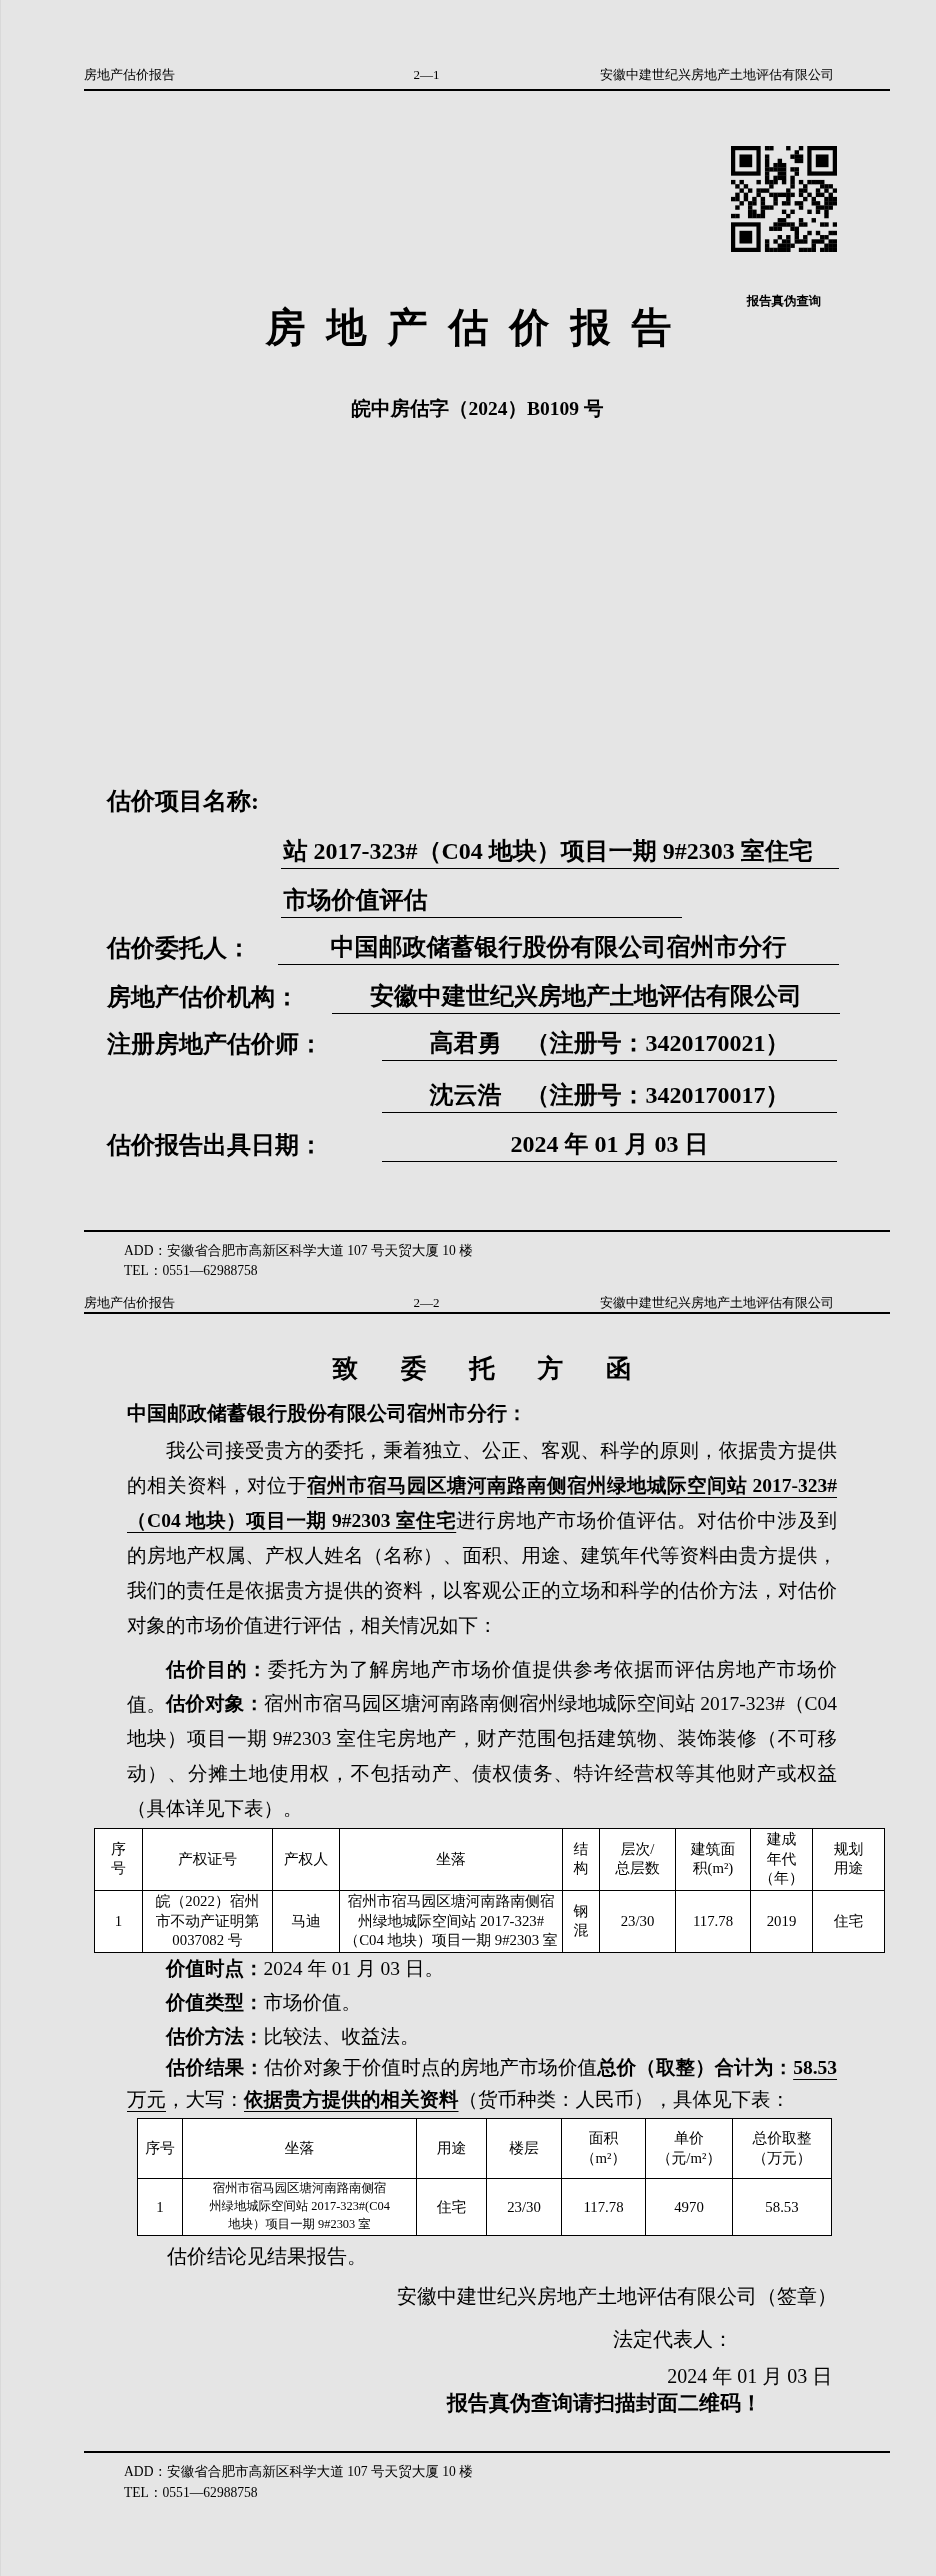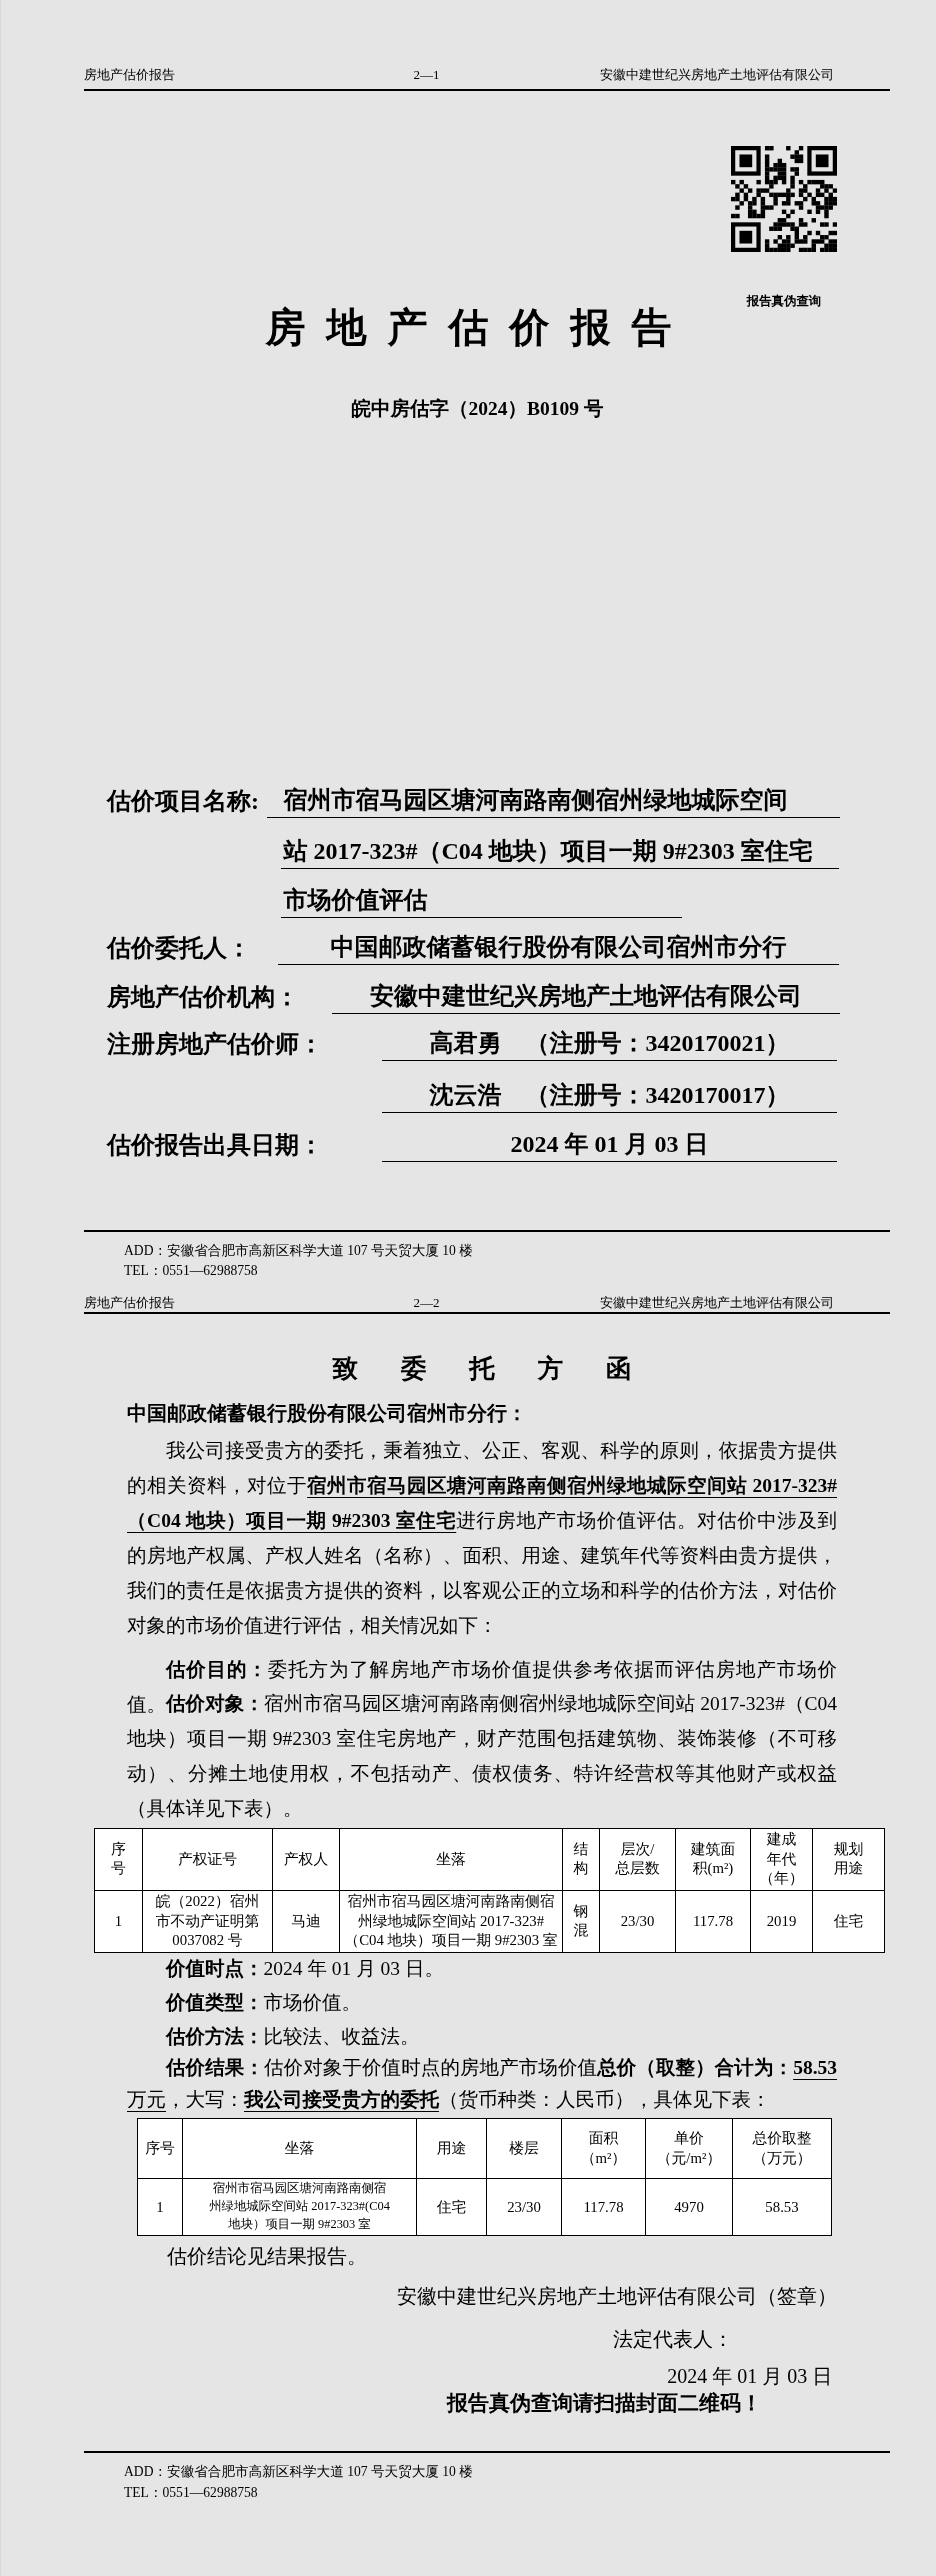--- a/index.html
+++ b/index.html
@@ -249,21 +249,20 @@
         <rect x="144.00" y="14.40" width="21.60" height="21.60"></rect>
         <rect x="3.60" y="133.20" width="43.20" height="43.20" fill="none" stroke="#000" stroke-width="7.20"></rect>
         <rect x="14.40" y="144.00" width="21.60" height="21.60"></rect>
       </svg></div>
   <div class="qrcap" style="left:724px;top:269px;width:118px;margin-top:24px;">报告真伪查询</div>
 
   <div class="covertitle" style="top:300px;">房地产估价报告</div>
   <div class="docno" style="top:395px;margin-left:9px;">皖中房估字（2024）B0109 号</div>
 
   <div class="clabel" style="left:106px;top:785px;">估价项目名称:</div>
-  <div class="cval" style="left:266px;top:785px;width:573px;padding-left:16.5px;">宿州市宿马园区塘河南路南侧宿州绿地城际空间</div>
   <div class="cval" style="left:280px;top:836px;width:558px;padding-left:2.4px;">站 2017-323#（C04 地块）项目一期 9#2303 室住宅</div>
   <div class="cval" style="left:280px;top:885px;width:401px;padding-left:2.4px;">市场价值评估</div>
 
   <div class="clabel" style="left:106px;top:932px;">估价委托人：</div>
   <div class="cval center" style="left:277px;top:932px;width:561px;">中国邮政储蓄银行股份有限公司宿州市分行</div>
 
   <div class="clabel" style="left:106px;top:981px;">房地产估价机构：</div>
   <div class="cval center" style="left:331px;top:981px;width:508px;">安徽中建世纪兴房地产土地评估有限公司</div>
 
   <div class="clabel" style="left:106px;top:1028px;">注册房地产估价师：</div>
@@ -340,21 +339,21 @@
       <td>2019</td>
       <td>住宅</td>
     </tr>
   </tbody>
     </table>
 
   <div class="para" style="top:1951px;"><span class="b">价值时点：</span><span>2024 年 01 月 03 日。</span></div>
   <div class="para" style="top:1985px;"><span class="b">价值类型：</span><span>市场价值。</span></div>
   <div class="para" style="top:2019px;"><span class="b">估价方法：</span><span>比较法、收益法。</span></div>
 
-  <div class="para tight" style="top:2052px;"><span class="b">估价结果：</span><span>估价对象于价值时点的房地产市场价值</span><span class="b">总价（取整）合计为：</span><span class="b u">58.53</span><span class="u">万元</span><span>，大写：</span><span class="b u">我公司接受贵方的委托</span><span>（货币种类：人民币），具体见下表：</span></div>
+  <div class="para tight" style="top:2052px;"><span class="b">估价结果：</span><span>估价对象于价值时点的房地产市场价值</span><span class="b">总价（取整）合计为：</span><span class="b u">58.53</span><span class="u">万元</span><span>，大写：</span><span class="b u">依据贵方提供的相关资料</span><span>（货币种类：人民币），具体见下表：</span></div>
 
   <table id="table2">
     <colgroup>
       <col style="width:45px">
         <col style="width:234px">
         <col style="width:70px">
         <col style="width:75px">
         <col style="width:84px">
         <col style="width:87px">
         <col>

